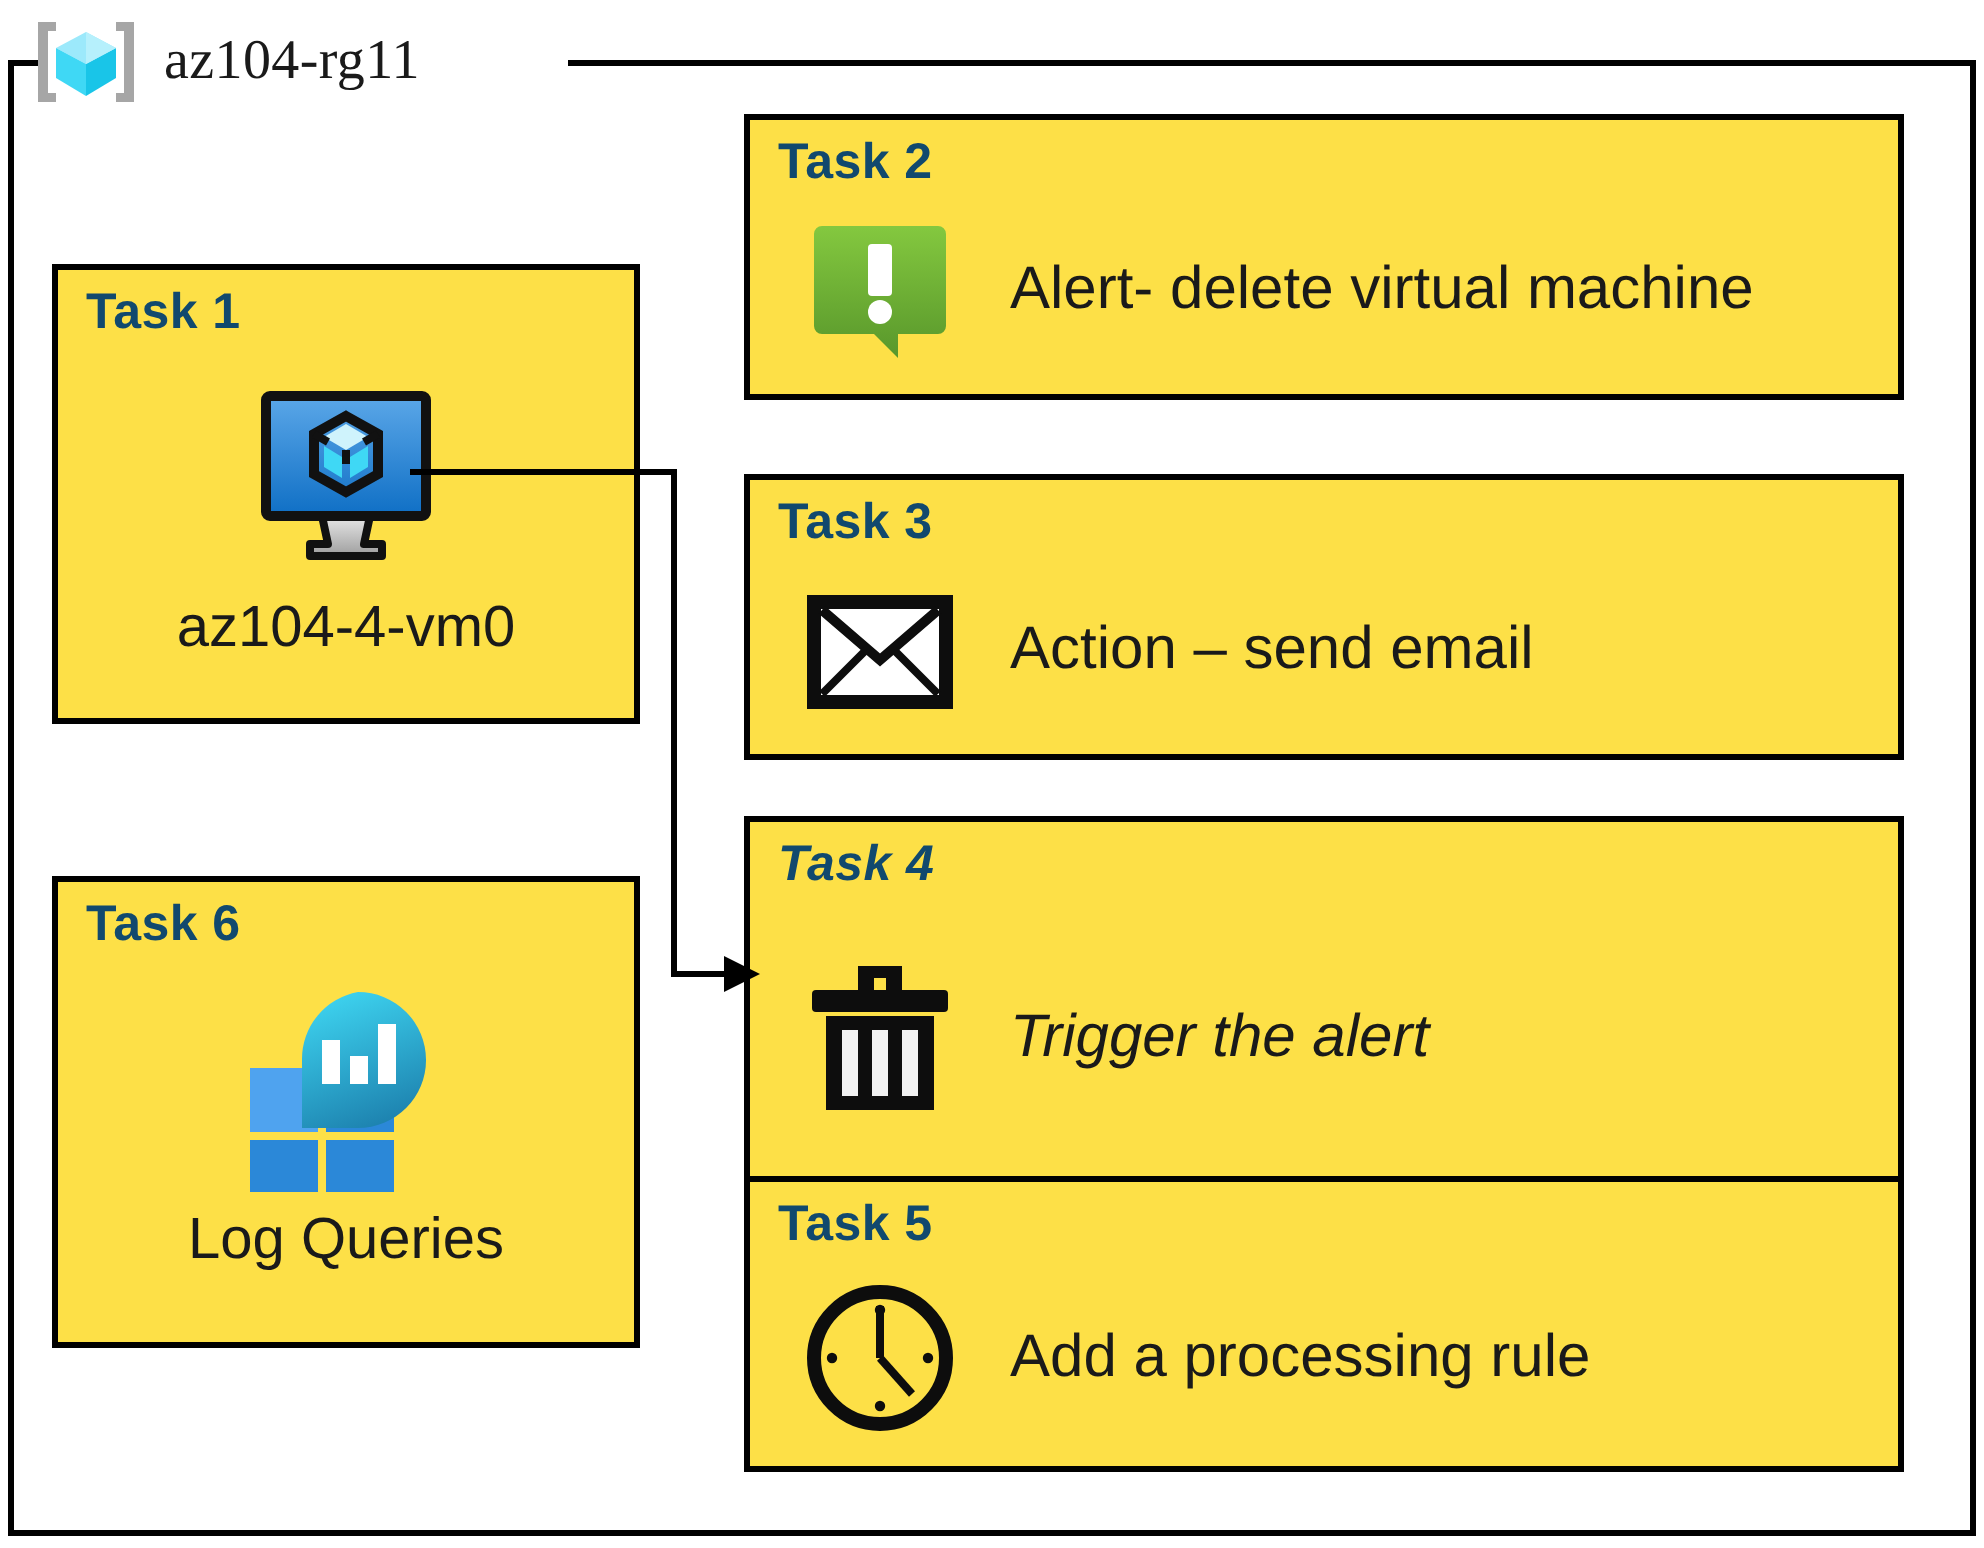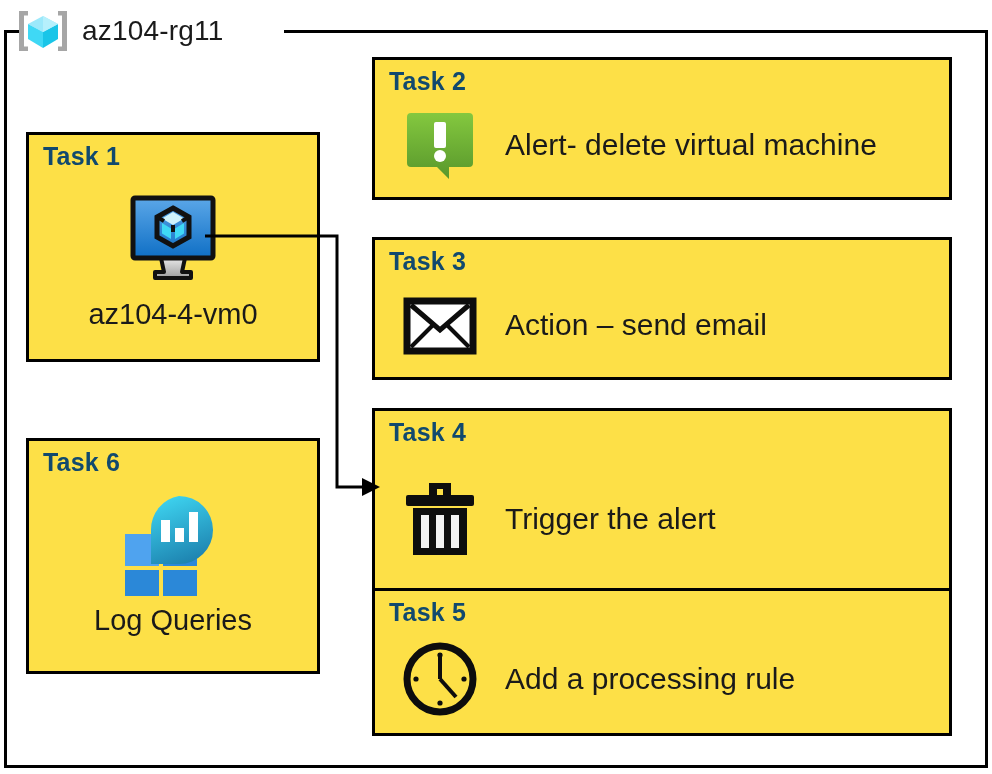--- a/index.html
+++ b/index.html
@@ -45,20 +45,21 @@
   }
   .rg-header {
     position: absolute;
     left: 14px;
     top: 4px;
     height: 54px;
     display: flex;
     align-items: center;
     gap: 10px;
     z-index: 4;
+    font-family: Liberation Serif, serif;
   }
   .rg-name {
     font-size: 28px;
     color: #1a1a1a;
     line-height: 1;
     white-space: nowrap;
     letter-spacing: 0.2px;
   }
 
   
@@ -265,21 +266,21 @@
           <rect x="4" y="4" width="66" height="50" fill="#ffffff" stroke="#0d0d0d" stroke-width="7"></rect>
           <path d="M8 8 L37 33 L66 8" fill="none" stroke="#0d0d0d" stroke-width="5"></path>
           <path d="M8 50 L30 28" fill="none" stroke="#0d0d0d" stroke-width="4"></path>
           <path d="M66 50 L44 28" fill="none" stroke="#0d0d0d" stroke-width="4"></path>
         </svg>
       </div>
       <div class="right-caption">Action – send email</div>
     </div>
   </div>
 
-  <div class="task-box box-right" style="left:372px; top:408px; height:188px;">
+  <div class="task-box box-right" style="left:372px; top:408px; height:188px;font-style:italic;">
     <div class="task-label">Task 4</div>
     <div class="right-inner">
       <div class="right-icon-wrap">
         <svg width="72" height="80" viewBox="0 0 72 80">
 
           <path d="M25 4 L47 4 L47 16 L39 16 L39 10 L33 10 L33 16 L25 16 Z" fill="#0d0d0d"></path>
 
           <rect x="2" y="16" width="68" height="11" rx="2" fill="#0d0d0d"></rect>
 
           <path d="M9 29 L63 29 L63 76 L9 76 Z" fill="#0d0d0d"></path>

